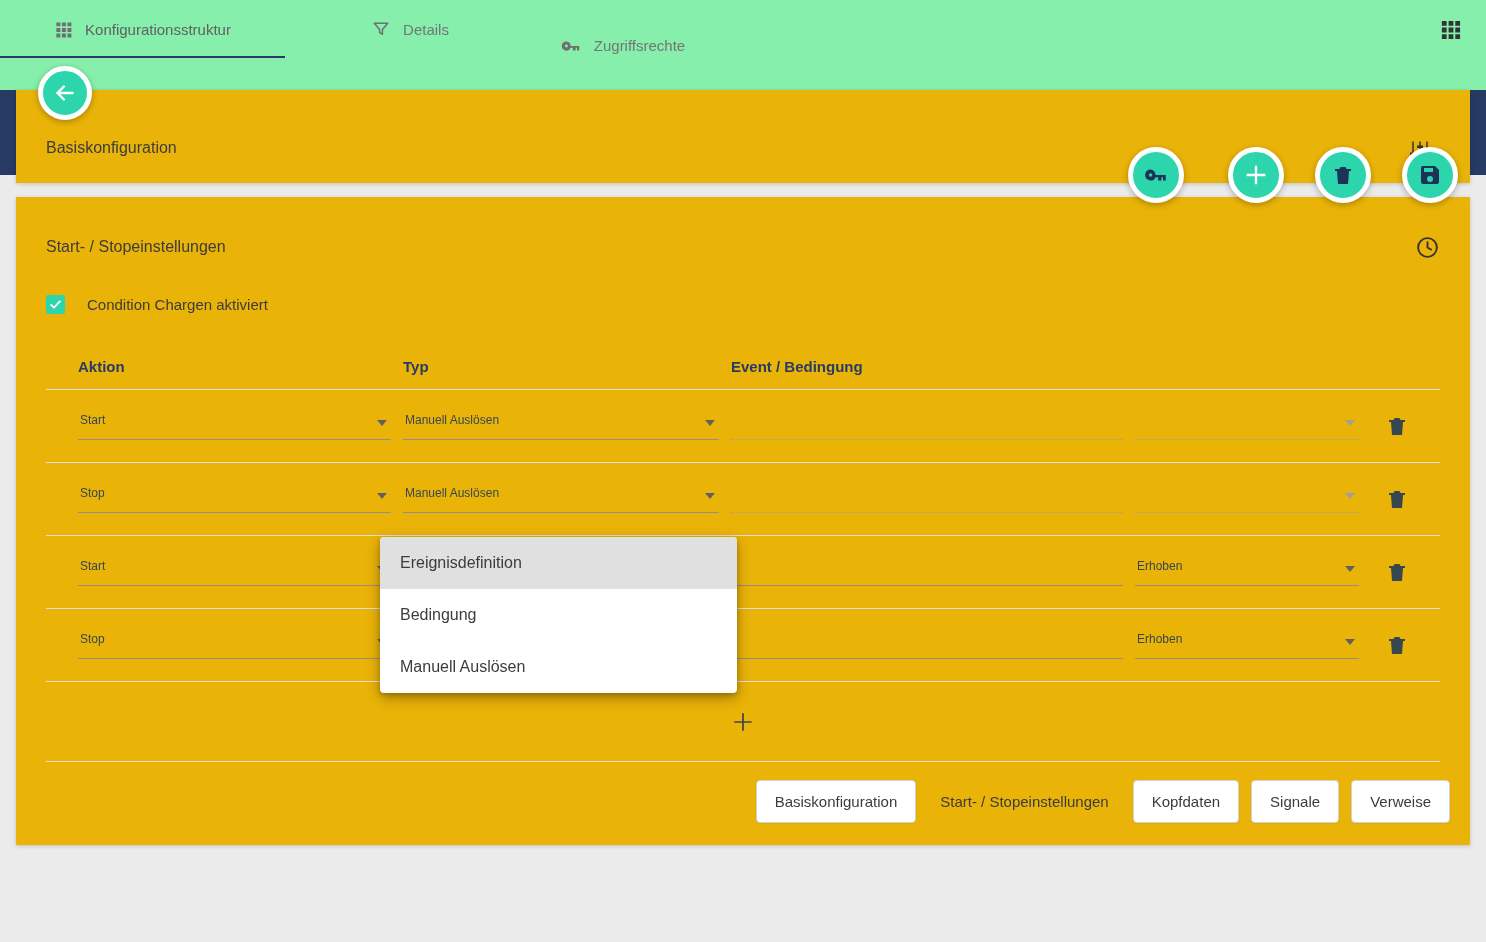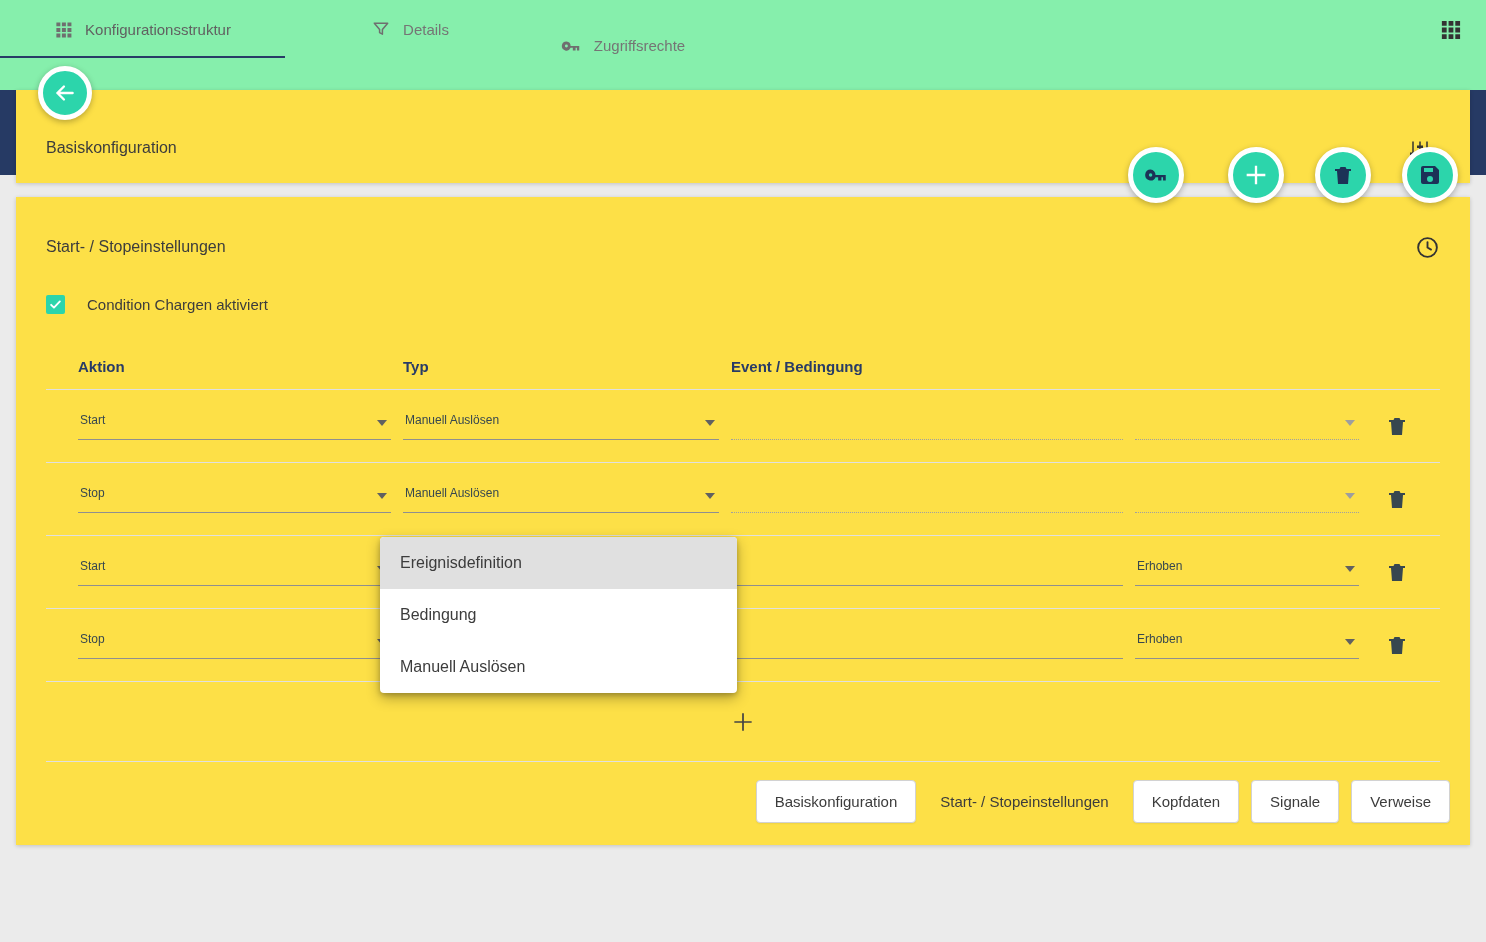--- a/index.html
+++ b/index.html
@@ -32,21 +32,21 @@
   .fab { position:absolute; width:56px; height:56px; border-radius:50%; background:#2cd5ab; border:5px solid #ffffff; display:flex; align-items:center; justify-content:center; box-shadow:0 2px 6px rgba(0,0,0,.28); cursor:pointer; z-index:30; }
   .fab-back { left:38px; top:66px; width:54px; height:54px; }
   .fab-key  { left:1128px; top:147px; }
   .fab-add  { left:1228px; top:147px; }
   .fab-del  { left:1315px; top:147px; }
   .fab-save { left:1402px; top:147px; }
   .fab .dark { color:#1c3257; display:flex; }
   .fab .light { color:#ffffff; display:flex; }
 
   
-  .card { background:#fde047; margin:0 16px; box-shadow:0 1px 4px rgba(0,0,0,.18); }
+  .card { background:#eab308; margin:0 16px; box-shadow:0 1px 4px rgba(0,0,0,.18); }
   .card-basis { height:93px; position:relative; }
   .card-basis .title { position:absolute; left:30px; bottom:26px; font-size:16px; color:#3c3c3c; }
   .card-basis .tune { position:absolute; right:38px; bottom:20px; color:#333; cursor:pointer; display:flex; }
 
   .card-start { margin-top:14px; height:648px; position:relative; padding-top:38px; }
   .card-head { padding:0 30px; display:flex; justify-content:space-between; align-items:center; height:24px; }
   .card-head .title { font-size:16px; color:#3c3c3c; }
   .card-head .clock { color:#333; display:flex; cursor:pointer; }
 
   .cbrow { margin:36px 0 0 30px; display:flex; align-items:center; gap:22px; }

